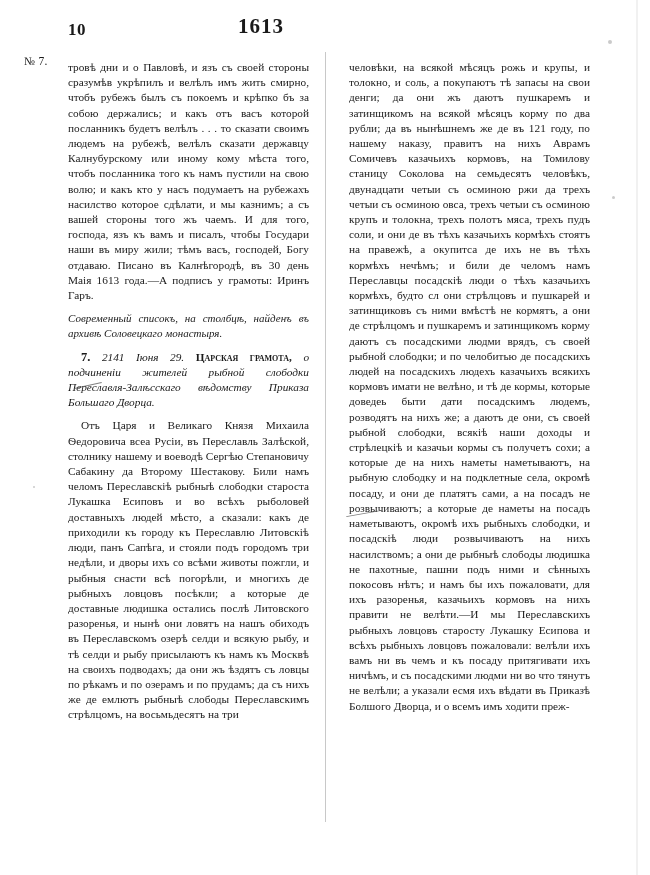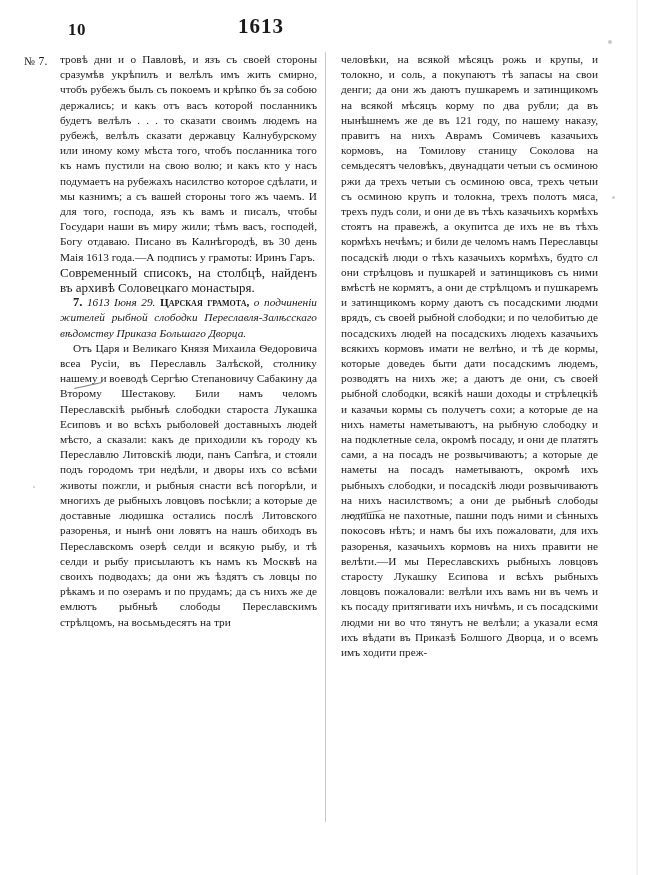--- a/index.html
+++ b/index.html
@@ -62,30 +62,31 @@
   }
   .col {
     width: 257px;
     font-size: 11.3px;
     line-height: 15.2px;
     text-align: justify;
     text-justify: inter-word;
     hyphens: manual;
   }
   .col p {
-    margin: 0;
+    margin: 8px;
   }
   .para {
     text-indent: 0;
   }
   .center-note {
     text-align: justify;
+    font-style: italic;
     margin-top: 7px;
     margin-bottom: 7px;
-    font-size: 13px;
+    font-size: 11px;
   }
   .doc-head {
     margin-top: 11px;
     text-indent: 13px;
   }
   .doc-head .num {
     font-weight: bold;
     font-size: 12.5px;
   }
   .doc-head .caps {
@@ -127,21 +128,21 @@
   <div class="year">1613</div>
   <div class="marginal">№ 7.</div>
 
   <div class="columns">
 
     <div class="col">
       <p class="para">тровѣ дни и о Павловѣ, и язъ съ своей стороны сразумѣв укрѣпилъ и велѣлъ имъ жить смирно, чтобъ рубежъ былъ съ покоемъ и крѣпко бъ за собою держались; и какъ отъ васъ которой посланникъ будетъ велѣлъ . . . то сказати своимъ людемъ на рубежѣ, велѣлъ сказати державцу Калнубурскому или иному кому мѣста того, чтобъ посланника того къ намъ пустили на свою волю; и какъ кто у насъ подумаетъ на рубежахъ насилство которое сдѣлати, и мы казнимъ; а съ вашей стороны того жъ чаемъ. И для того, господа, язъ къ вамъ и писалъ, чтобы Государи наши въ миру жили; тѣмъ васъ, господей, Богу отдаваю. Писано въ Калнѣгородѣ, въ 30 день Маія 1613 года.—А подписъ у грамоты: Иринъ Гаръ.</p>
       <p class="center-note">Современный списокъ, на столбцѣ, найденъ въ архивѣ Соловецкаго монастыря.</p>
       <p class="doc-head">
         <span class="num">7.</span>
-        <span class="it">1613 Іюня 29.</span>
+        <span class="it">2141 Іюня 29.</span>
         <span class="caps">Царская грамота,</span>
         <span class="it">о подчиненіи жителей рыбной слободки Переславля-Залѣсскаго вѣдомству Приказа Большаго Дворца.</span>
       </p>
       <p class="body-para">Отъ Царя и Великаго Князя Михаила Ѳедоровича всеа Русіи, въ Переславль Залѣской, столнику нашему и воеводѣ Сергѣю Степановичу Сабакину да Второму Шестакову. Били намъ челомъ Переславскіѣ рыбныѣ слободки староста Лукашка Есиповъ и во всѣхъ рыболовей доставныхъ людей мѣсто, а сказали: какъ де приходили къ городу къ Переславлю Литовскіѣ люди, панъ Сапѣга, и стояли подъ городомъ три недѣли, и дворы ихъ со всѣми животы пожгли, и рыбныя снасти всѣ погорѣли, и многихъ де рыбныхъ ловцовъ посѣкли; а которые де доставные людишка остались послѣ Литовского разоренья, и нынѣ они ловятъ на нашъ обиходъ въ Переславскомъ озерѣ селди и всякую рыбу, и тѣ селди и рыбу присылаютъ къ намъ къ Москвѣ на своихъ подводахъ; да они жъ ѣздятъ съ ловцы по рѣкамъ и по озерамъ и по прудамъ; да съ нихъ же де емлютъ рыбныѣ слободы Переславскимъ стрѣлцомъ, на восьмьдесятъ на три</p>
     </div>
 
     <div class="col">
       <p class="para">человѣки, на всякой мѣсяцъ рожь и крупы, и толокно, и соль, а покупаютъ тѣ запасы на свои денги; да они жъ даютъ пушкаремъ и затинщикомъ на всякой мѣсяцъ корму по два рубли; да въ нынѣшнемъ же де въ 121 году, по нашему наказу, правитъ на нихъ Аврамъ Сомичевъ казачьихъ кормовъ, на Томилову станицу Соколова на семьдесятъ человѣкъ, двунадцати четыи съ осминою ржи да трехъ четыи съ осминою овса, трехъ четыи съ осминою крупъ и толокна, трехъ полотъ мяса, трехъ пудъ соли, и они де въ тѣхъ казачьихъ кормѣхъ стоятъ на правежѣ, а окупитса де ихъ не въ тѣхъ кормѣхъ нечѣмъ; и били де челомъ намъ Переславцы посадскіѣ люди о тѣхъ казачьихъ кормѣхъ, будто сл они стрѣлцовъ и пушкарей и затинщиковъ съ ними вмѣстѣ не кормятъ, а они де стрѣлцомъ и пушкаремъ и затинщикомъ корму даютъ съ посадскими людми врядъ, съ своей рыбной слободки; и по челобитью де посадскихъ людей на посадскихъ людехъ казачьихъ всякихъ кормовъ имати не велѣно, и тѣ де кормы, которые доведеь быти дати посадскимъ людемъ, розводятъ на нихъ же; а даютъ де они, съ своей рыбной слободки, всякіѣ наши доходы и стрѣлецкіѣ и казачьи кормы съ получетъ сохи; а которые де на нихъ наметы наметываютъ, на рыбную слободку и на подклетные села, окромѣ посаду, и они де платятъ сами, а на посадъ не розвычиваютъ; а которые де наметы на посадъ наметываютъ, окромѣ ихъ рыбныхъ слободки, и посадскіѣ люди розвычиваютъ на нихъ насилствомъ; а они де рыбныѣ слободы людишка не пахотные, пашни подъ ними и сѣнныхъ покосовъ нѣтъ; и намъ бы ихъ пожаловати, для ихъ разоренья, казачьихъ кормовъ на нихъ правити не велѣти.—И мы Переславскихъ рыбныхъ ловцовъ старосту Лукашку Есипова и всѣхъ рыбныхъ ловцовъ пожаловали: велѣли ихъ вамъ ни въ чемъ и къ посаду притягивати ихъ ничѣмъ, и съ посадскими людми ни во что тянутъ не велѣли; а указали есмя ихъ вѣдати въ Приказѣ Болшого Дворца, и о всемъ имъ ходити преж-</p>
     </div>
 

